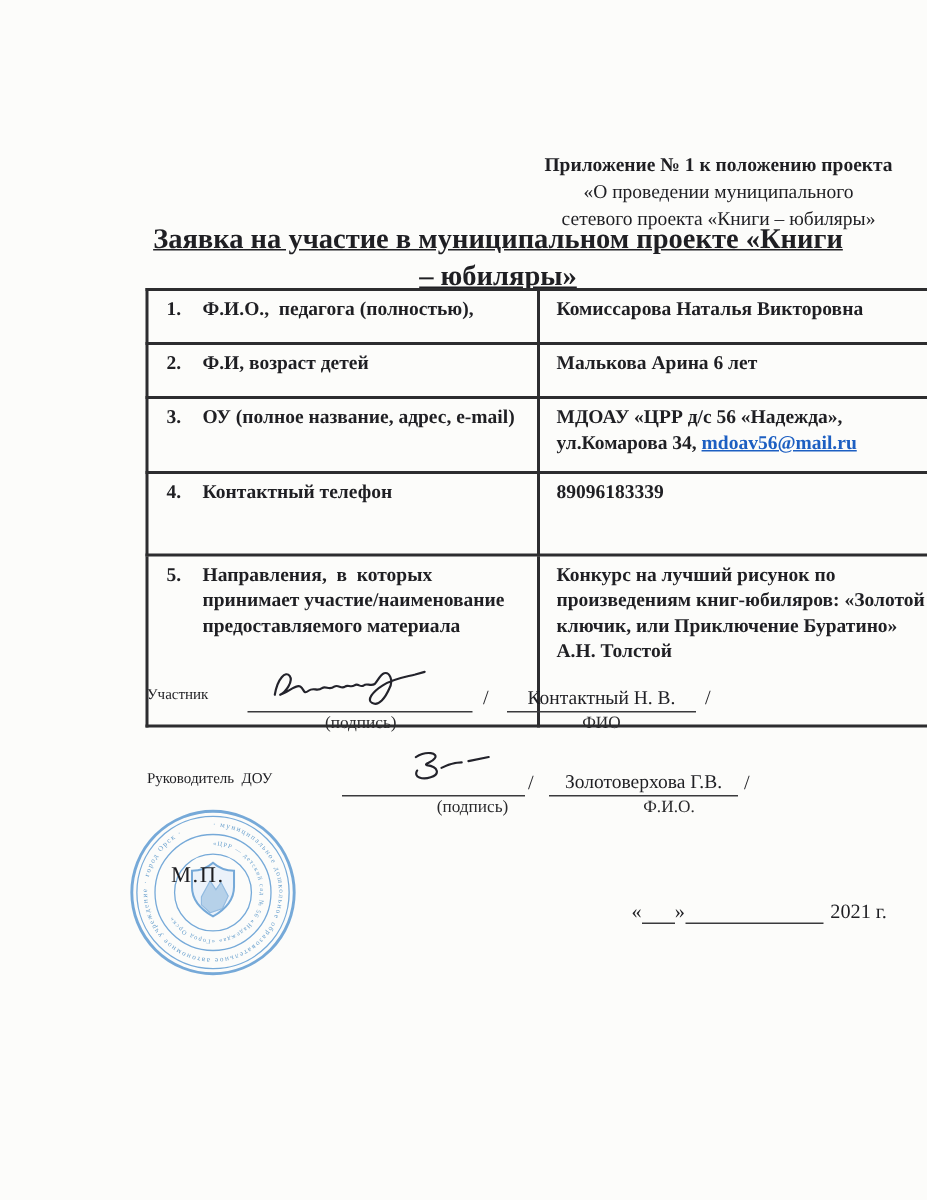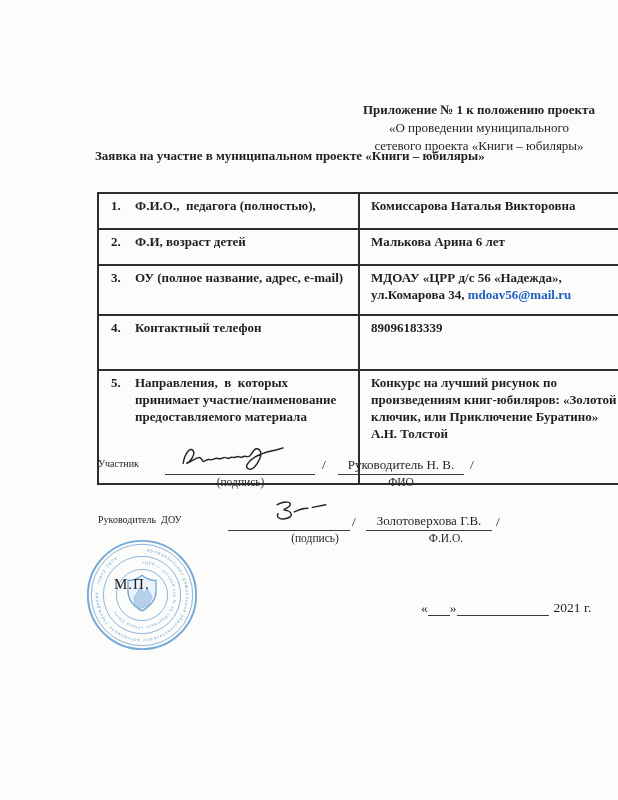--- a/index.html
+++ b/index.html
@@ -8,34 +8,34 @@
     position:relative;width:618px;height:800px;
     background:#fcfcfa;
     font-family:"Liberation Serif","DejaVu Serif",serif;
     color:#1f1f23;
   }
   
   .hdr{position:absolute;top:66px;left:348px;width:262px;text-align:center;
        font-size:13px;line-height:1.38;}
   .hdr .b{font-weight:bold;margin-top:35px;}
   
-  .title{position:absolute;top:148px;left:95px;width:474px;text-align:left;
-         font-weight:bold;font-size:13px;line-height:1.3;}
+  .title{position:absolute;top:148px;left:95px;width:474px;text-align:center;
+         font-weight:bold;font-size:19px;line-height:1.3;text-decoration:underline;}
   
   table.doc{position:absolute;top:192px;left:97px;width:491px;
             border-collapse:collapse;table-layout:fixed;}
   table.doc td{border:2px solid #2d2d2f;vertical-align:top;
                font-weight:bold;font-size:13px;line-height:1.3;}
   td.lab{width:241px;padding:4px 6px 2px 12px;}
   td.val{width:250px;padding:4px 4px 2px 11px;}
   .labwrap{display:flex;}
   .rownum{flex:0 0 24px;}
   .labtext{flex:1;}
   .r1{height:28px;} .r2{height:28px;} .r3{height:42px;} .r4{height:47px;} .r5{height:106px;}
-  .email{color:#1d5fc2;cursor:pointer;}
+  .email{color:#1d5fc2;text-decoration:underline;cursor:pointer;}
   
   .sigrole{position:absolute;font-size:10px;}
   .slash{position:absolute;font-size:13.5px;}
   .sigline{position:absolute;border-bottom:1.4px solid #3a3a3c;height:17px;}
   .nameline{position:absolute;border-bottom:1.4px solid #3a3a3c;height:17px;
             text-align:center;font-size:13px;}
   .cap{position:absolute;font-size:11.5px;text-align:center;color:#2a2a2c;}
   .handsig{position:absolute;}
   .handsig path{stroke:#23232b;stroke-width:1.6;fill:none;
                 stroke-linecap:round;stroke-linejoin:round;}
@@ -116,21 +116,21 @@
     </tr>
   </tbody>
     </table>
 
   <div class="sigrole" style="left:98px;top:458px;">Участник</div>
   <div class="sigline" style="left:165px;top:457px;width:150px;"></div>
   <svg class="handsig" style="left:172px;top:438px;" width="125" height="36" viewBox="0 0 130 40">
     <path d="M8 28 C10 16 16 10 19 14 C22 18 16 26 12 28 C18 26 24 20 27 22 C30 24 29 28 33 25 C37 22 39 26 43 23 C46 21 48 25 52 22 C55 20 57 24 60 22 C62 20 64 23 67 21 C70 19 71 23 74 21 C76 19 79 22 82 20 C84 18 86 13 89 12 C93 11 96 17 93 23 C90 30 85 37 80 34 C76 32 80 26 88 21 C96 16 104 15 112 13 L119 11"></path>
   </svg>
   <div class="slash" style="left:322px;top:457px;">/</div>
-  <div class="nameline" style="left:338px;top:457px;width:126px;">Руководитель Н. В.</div>
+  <div class="nameline" style="left:338px;top:457px;width:126px;">Контактный Н. В.</div>
   <div class="slash" style="left:470px;top:457px;">/</div>
   <div class="cap" style="left:168px;top:476px;width:145px;">(подпись)</div>
   <div class="cap" style="left:368px;top:476px;width:66px;">ФИО</div>
 
   <div class="sigrole" style="left:98px;top:514px;">Руководитель&nbsp; ДОУ</div>
   <div class="sigline" style="left:228px;top:513px;width:122px;"></div>
   <svg class="handsig" style="left:252px;top:497px;" width="90" height="28" viewBox="0 0 100 30">
     <path d="M28 8 C36 3 45 5 42 9 C40 12 34 13 36 14 C45 15 46 21 39 23 C33 25 26 23 29 18 M47 16 C53 13 58 12 62 12 M67 11 L82 8"></path>
   </svg>
   <div class="slash" style="left:352px;top:514px;">/</div>

